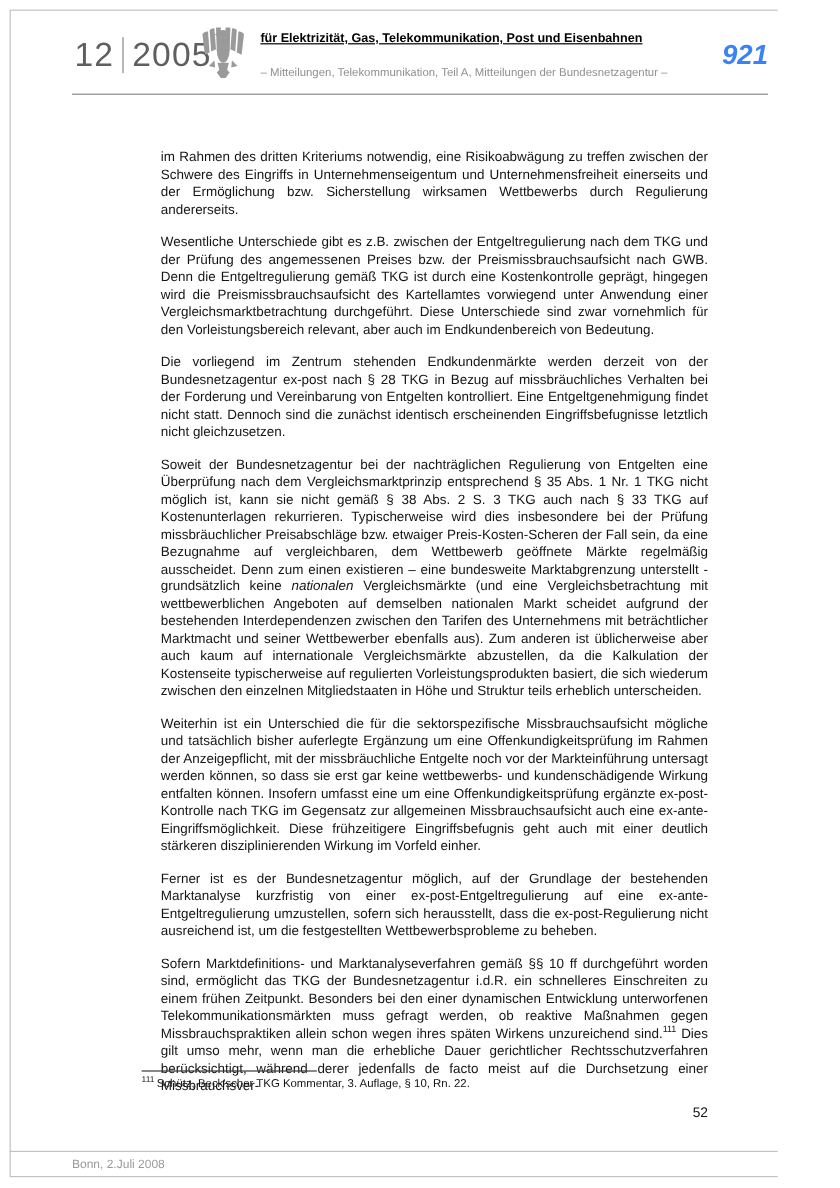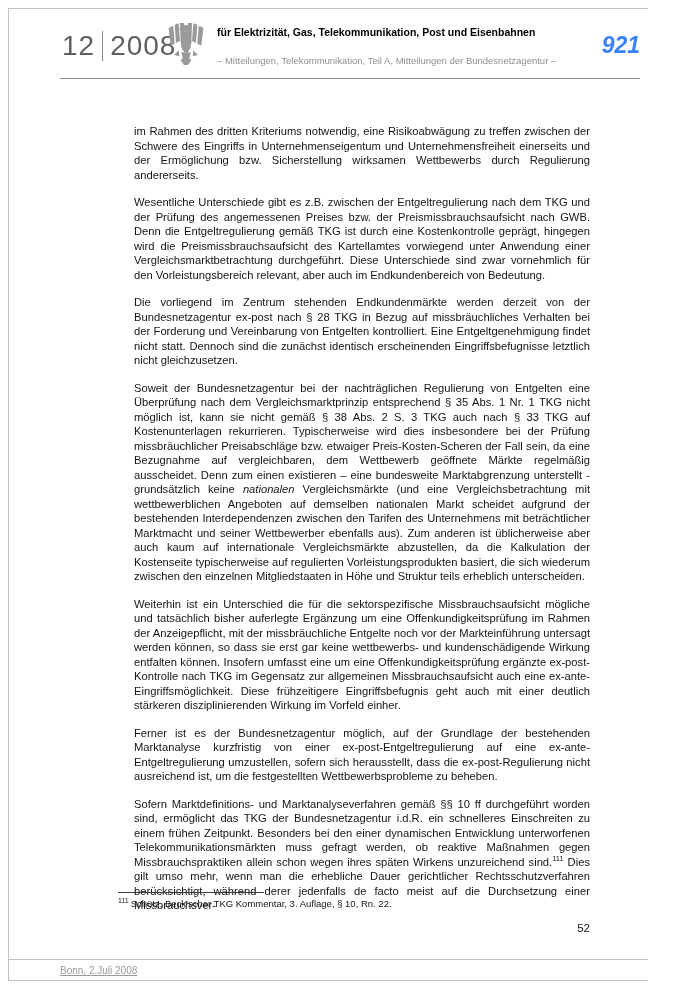--- a/index.html
+++ b/index.html
@@ -41,21 +41,21 @@
     left: 166px; top: 18px;
     width: 40px; height: 54px;
   }
   .titles {
     position: absolute;
     left: 217px; top: 25px;
     max-width: 360px;
     line-height: 13px;
   }
   .titles .t1 { font-weight: bold; font-size: 11px; color: #000; }
-  .titles .t2 { font-weight: bold; font-size: 10.5px; color: #000; margin-top: 1px; }
+  .titles .t2 { font-weight: bold; font-size: 10.5px; color: #000; margin-top: 1px; text-decoration: underline; }
   .titles .t3 { font-size: 9.5px; color: #8f8f8f; margin-top: 15px; }
   .pageno-top {
     position: absolute;
     left: 578px; top: 32px;
     width: 62px;
     text-align: right;
     font-size: 23px;
     font-weight: bold;
     font-style: italic;
     color: #3b82f6;
@@ -107,34 +107,33 @@
     position: absolute;
     left: 8px; top: 959px;
     width: 683px; height: 1px;
     background: #c2c2c2;
   }
   .footer-date {
     position: absolute;
     left: 60px; top: 965px;
     font-size: 10px;
     color: #9a9a9a;
-    text-decoration: underline;
   }
 </style>
 </head>
 <body>
 
 <div class="page">
 
   <div class="page-border"></div>
 
   <div class="issue">
     <span>12</span>
     <span class="vbar"></span>
-    <span>2008</span>
+    <span>2005</span>
   </div>
 
   <div class="eagle">
     <svg width="40" height="54" viewBox="0 0 60 74" xmlns="http://www.w3.org/2000/svg">
       <g fill="#9a9a9a">
         <path d="M4 12 q3 -4 7 -3 l2 26 -6 3 z"></path>
         <path d="M13 7 q3 -3 6 -2 l2 26 -6 3 z"></path>
         <path d="M21 4 l6 0 1 27 -6 2 z"></path>
         <path d="M56 12 q-3 -4 -7 -3 l-2 26 6 3 z"></path>
         <path d="M47 7 q-3 -3 -6 -2 l-2 26 6 3 z"></path>

